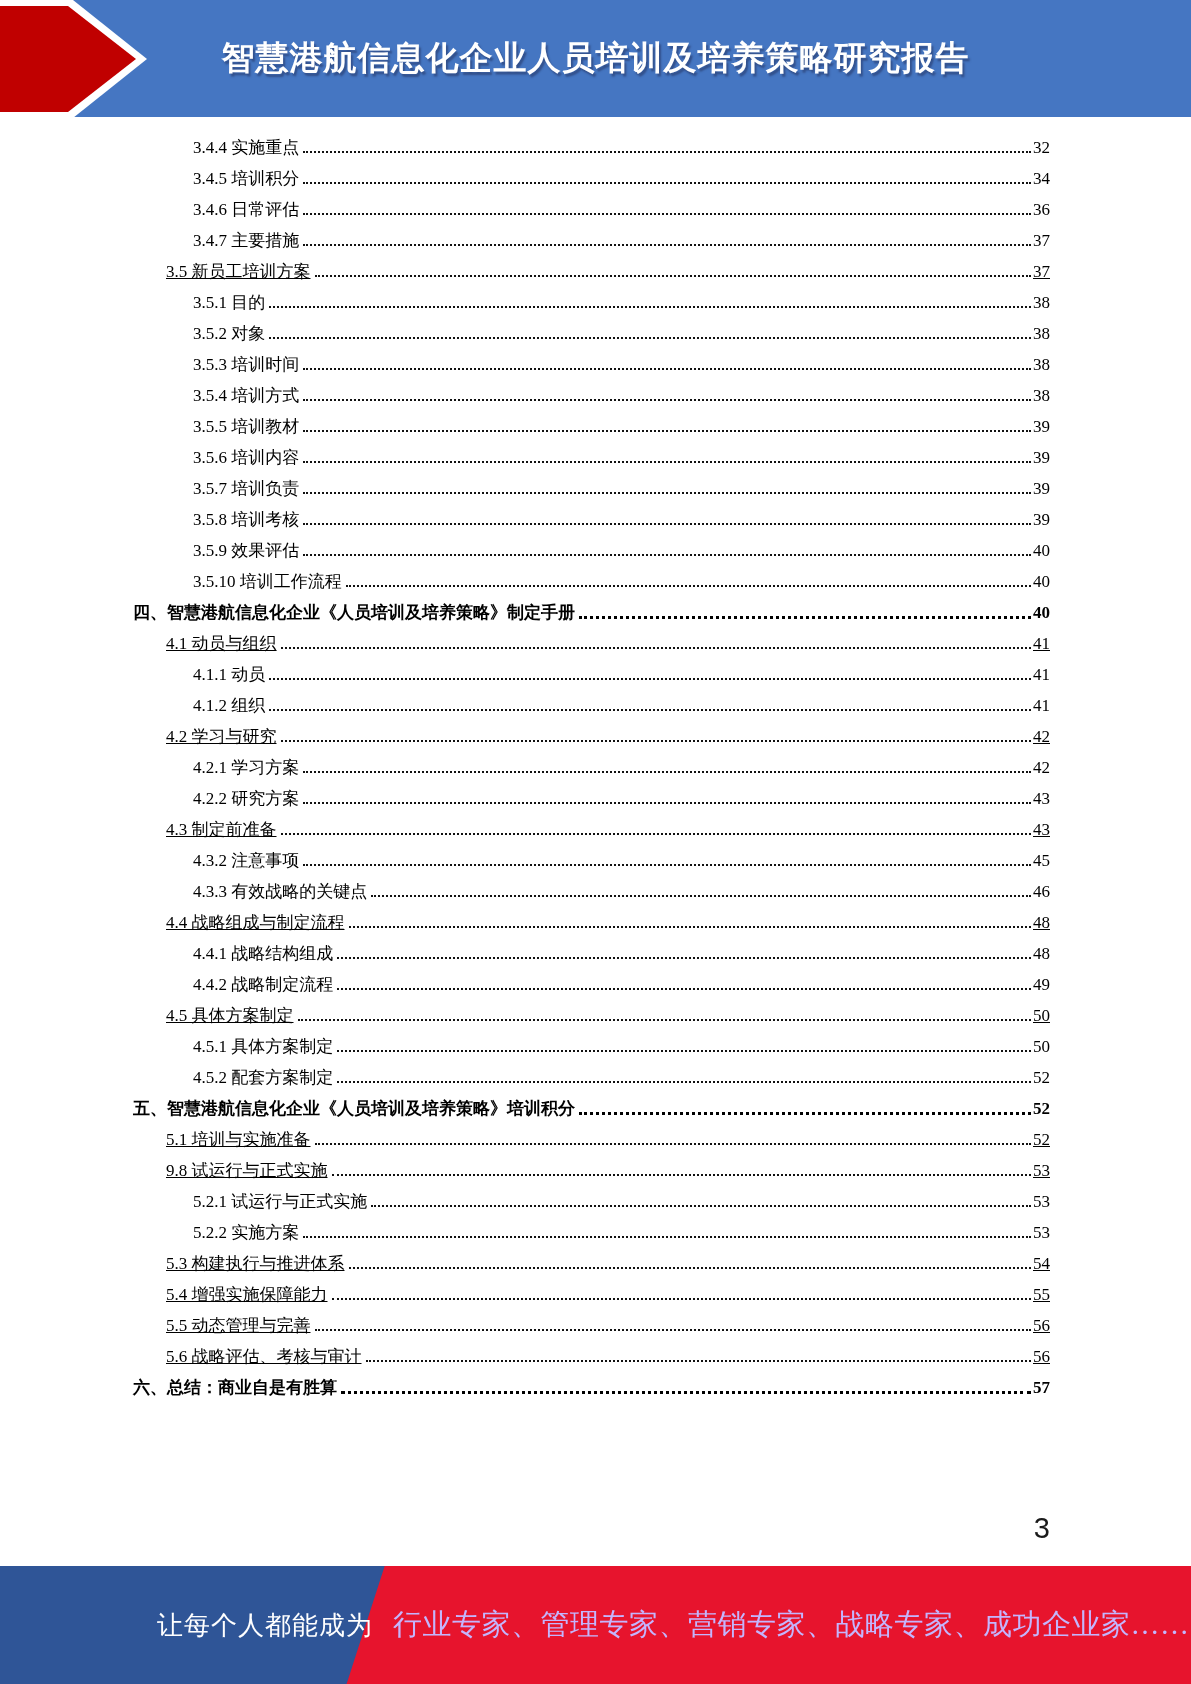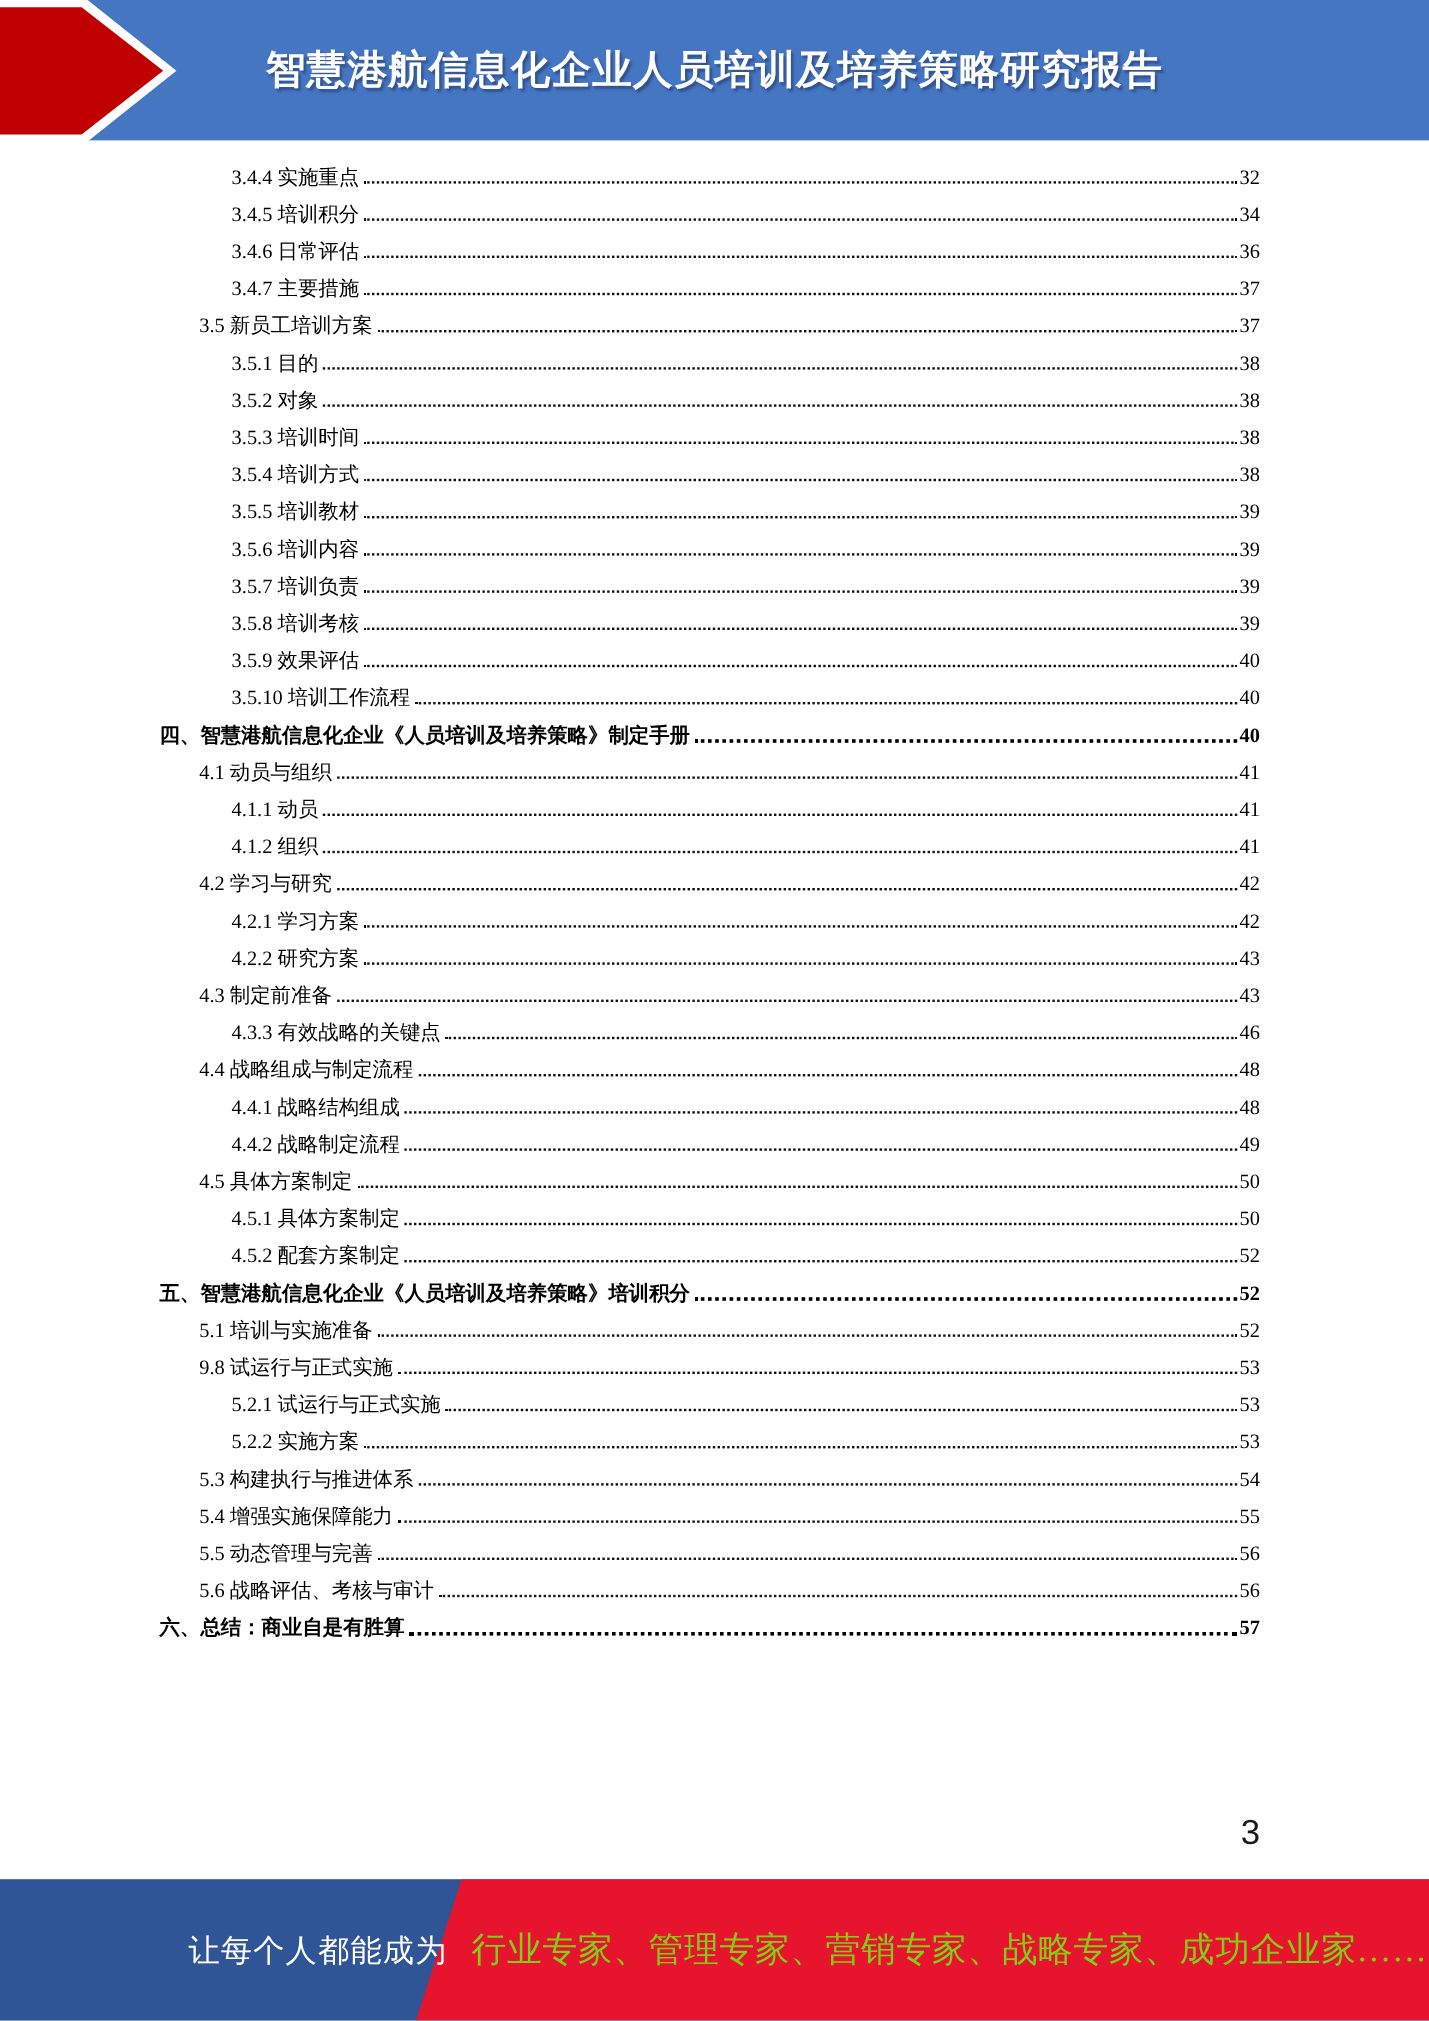--- a/index.html
+++ b/index.html
@@ -28,21 +28,21 @@
   
   #toc{
     position:absolute;left:133px;top:131px;width:917px;
   }
   .toc-row{
     display:flex;align-items:flex-end;
     height:31px;line-height:29px;
     font-size:17px;color:#000;
     white-space:nowrap;
   }
-  .toc-row.l2{padding-left:33px;}
+  .toc-row.l2{padding-left:33px;text-decoration:underline;}
   .toc-row.l3{padding-left:60px;}
   .toc-row.bold{font-weight:bold;font-size:17px;}
   .toc-label{flex:0 0 auto;}
   .toc-leader{
     flex:1 1 auto;
     border-bottom:2px dotted #111;
     margin:0 2px 9px 4px;
     min-width:10px;
   }
   .toc-row.bold .toc-leader{border-bottom-width:3px;border-bottom-style:dotted;border-color:#000;margin-bottom:8px;}
@@ -68,21 +68,21 @@
   #footer-slogan-left{
     position:absolute;left:142px;top:0;height:118px;
     display:flex;align-items:center;
     color:#fff;font-size:26px;letter-spacing:1px;
     white-space:nowrap;
     margin-left:15px;
   }
   #footer-slogan-right{
     position:absolute;left:393px;top:0;height:118px;
     display:flex;align-items:center;
-    color:#84cc16;font-size:29px;letter-spacing:.5px;
+    color:#c4b5fd;font-size:29px;letter-spacing:.5px;
     white-space:nowrap;
     text-align:right;
   }
 </style>
 </head>
 <body>
 
 <div id="page">
 
   <div id="header-band">
@@ -203,20 +203,25 @@
       <span class="toc-label">4.2.2  研究方案</span>
       <span class="toc-leader"></span>
       <span class="toc-page">43</span>
     </div>
       <div class="toc-row l2">
       <span class="toc-label">4.3  制定前准备</span>
       <span class="toc-leader"></span>
       <span class="toc-page">43</span>
     </div>
       <div class="toc-row l3">
+      <span class="toc-label">4.3.2  注意事项</span>
+      <span class="toc-leader"></span>
+      <span class="toc-page">45</span>
+    </div>
+      <div class="toc-row l3">
       <span class="toc-label">4.3.3  有效战略的关键点</span>
       <span class="toc-leader"></span>
       <span class="toc-page">46</span>
     </div>
       <div class="toc-row l2">
       <span class="toc-label">4.4  战略组成与制定流程</span>
       <span class="toc-leader"></span>
       <span class="toc-page">48</span>
     </div>
       <div class="toc-row l3">

